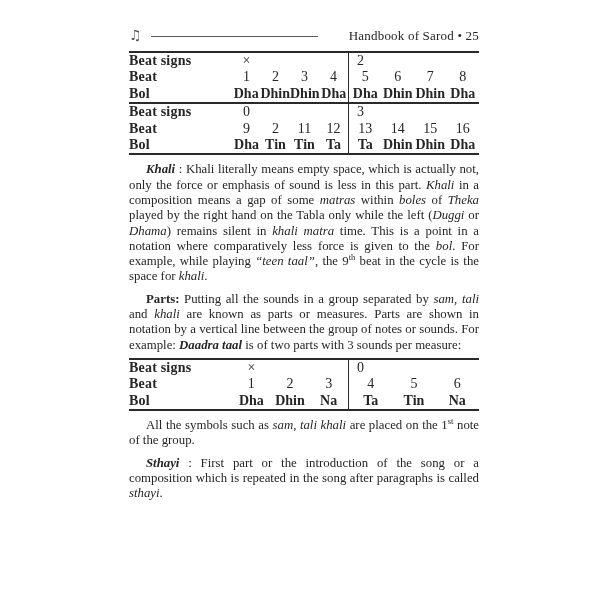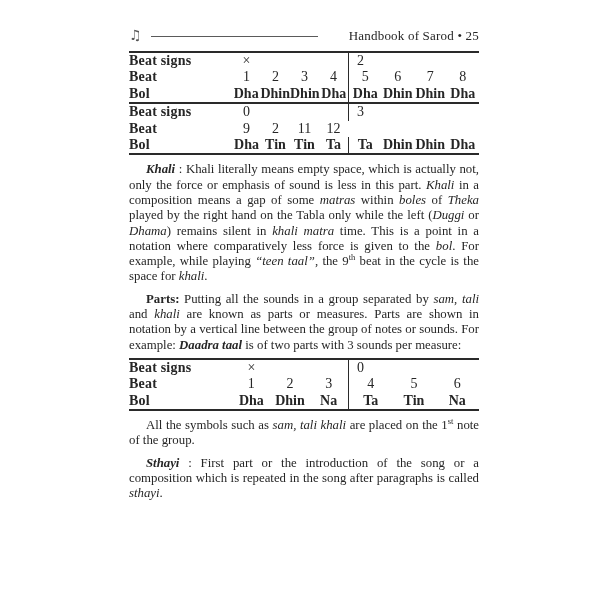--- a/index.html
+++ b/index.html
@@ -114,20 +114,26 @@
           </span>
       </div>
       <div class="trow">
         <span class="tlabel">Beat</span>
         <span class="half h1">
             <span class="cell">9</span>
             <span class="cell">2</span>
             <span class="cell">11</span>
             <span class="cell">12</span>
           </span>
+        <span class="half h2">
+            <span class="cell">13</span>
+            <span class="cell">14</span>
+            <span class="cell">15</span>
+            <span class="cell">16</span>
+          </span>
       </div>
       <div class="trow">
         <span class="tlabel">Bol</span>
         <span class="half h1">
             <span class="cell bol">Dha</span>
             <span class="cell bol">Tin</span>
             <span class="cell bol">Tin</span>
             <span class="cell bol">Ta</span>
           </span>
         <span class="half h2">

